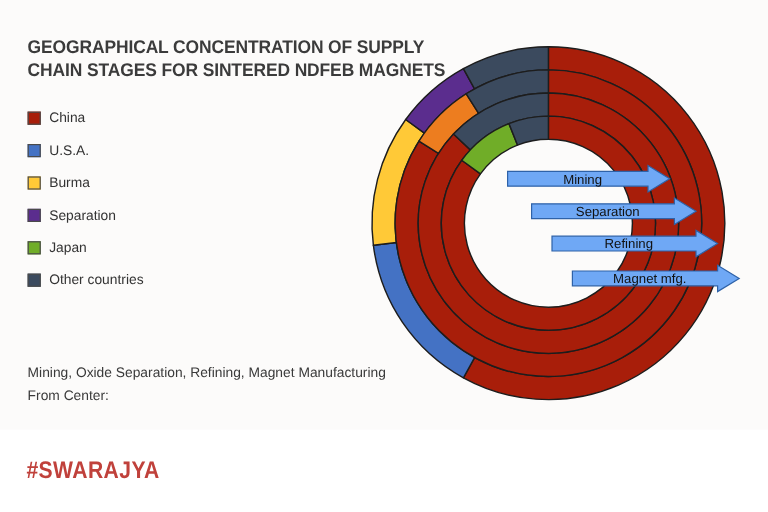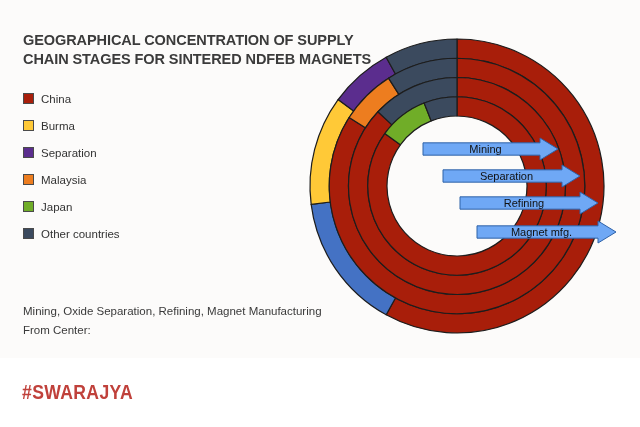--- a/index.html
+++ b/index.html
@@ -79,30 +79,30 @@
     <div>GEOGRAPHICAL CONCENTRATION OF SUPPLY</div>
     <div>CHAIN STAGES FOR SINTERED NdFeB MAGNETS</div>
   </div>
 
   <div class="legend" id="legend">
       <div class="legend-row">
         <span class="swatch" style="background: rgb(168, 30, 10);"></span>
         <span class="legend-label">China</span>
       </div>
       <div class="legend-row">
+        <span class="swatch" style="background: rgb(68, 114, 196);"></span>
+        <span class="legend-label">U.S.A.</span>
+      </div>
+      <div class="legend-row">
         <span class="swatch" style="background: rgb(255, 201, 55);"></span>
         <span class="legend-label">Burma</span>
       </div>
       <div class="legend-row">
         <span class="swatch" style="background: rgb(91, 45, 142);"></span>
         <span class="legend-label">Separation</span>
-      </div>
-      <div class="legend-row">
-        <span class="swatch" style="background: rgb(237, 125, 31);"></span>
-        <span class="legend-label">Malaysia</span>
       </div>
       <div class="legend-row">
         <span class="swatch" style="background: rgb(112, 173, 40);"></span>
         <span class="legend-label">Japan</span>
       </div>
       <div class="legend-row">
         <span class="swatch" style="background: rgb(59, 74, 94);"></span>
         <span class="legend-label">Other countries</span>
       </div>
     </div>

